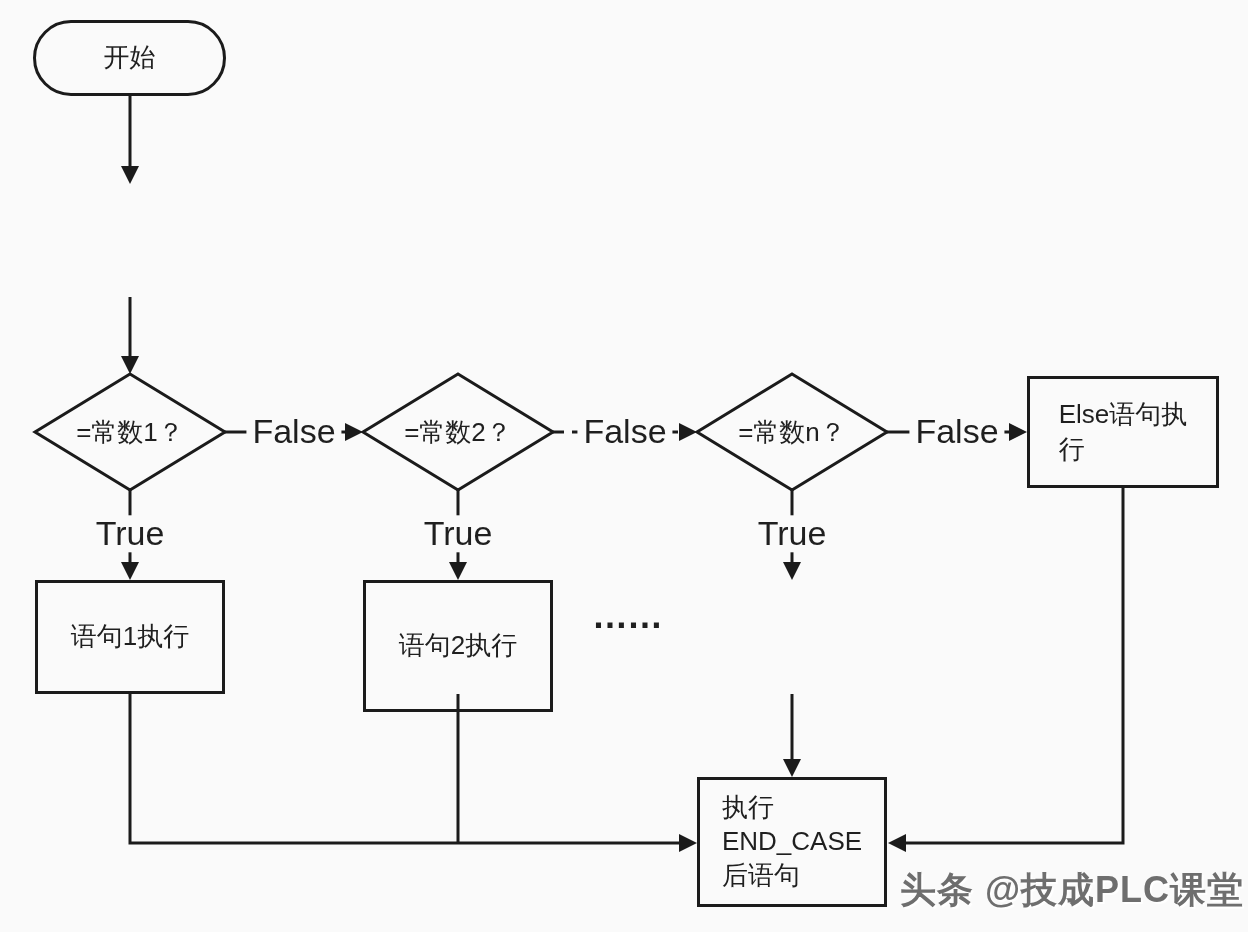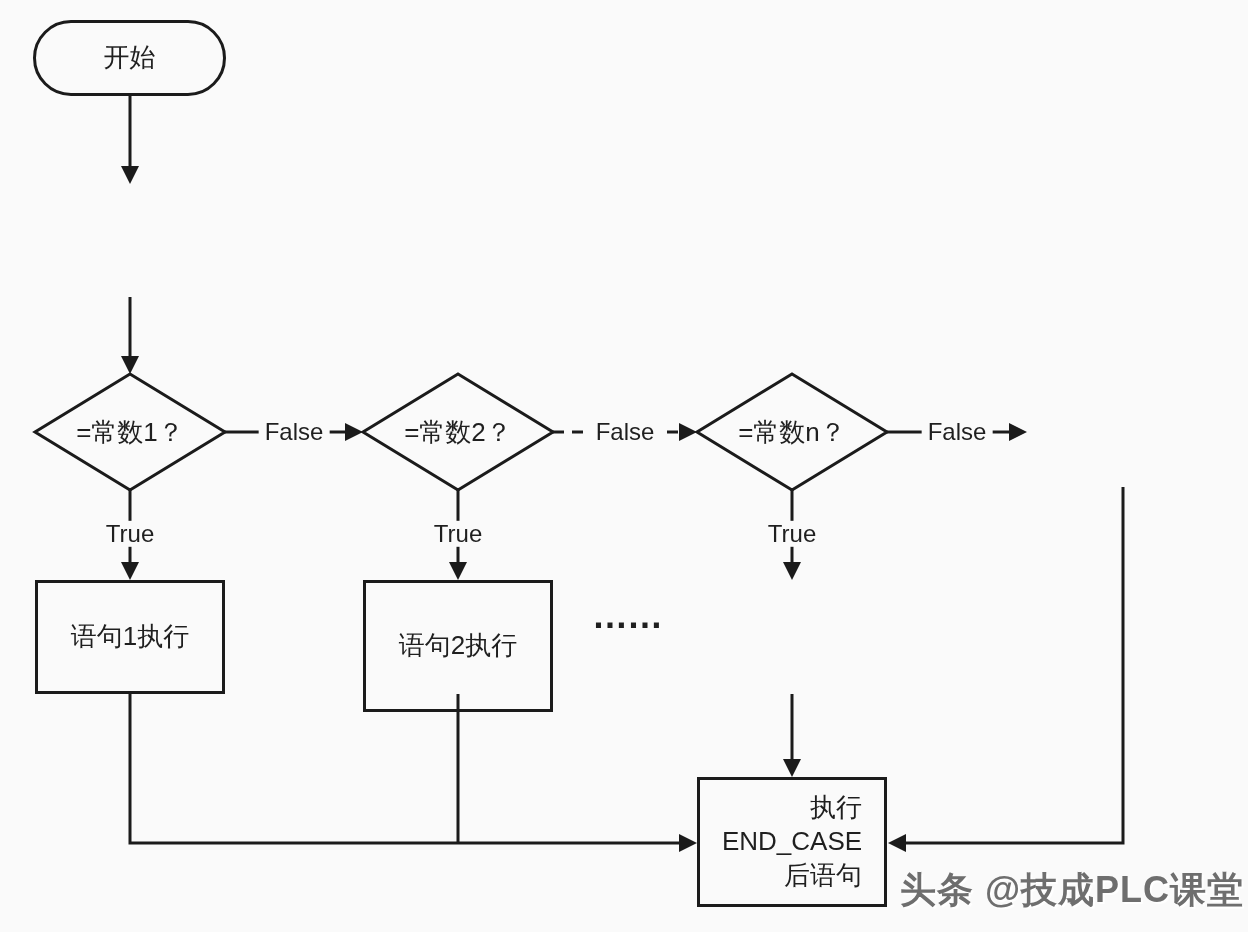--- a/index.html
+++ b/index.html
@@ -39,21 +39,21 @@
     stroke:var(--line);
     stroke-width:3;
   }
   .node{
     position:absolute;
     box-sizing:border-box;
     border:3px solid var(--line);
     display:flex;
     align-items:center;
     justify-content:center;
-    text-align:right;
+    text-align:left;
     color:var(--text);
     font-size:26px;
     line-height:1.35;
     white-space:pre-line;
     background:transparent;
   }
   .node.oval{border-radius:40px;}
   .diamond-label{
     position:absolute;
     display:flex;
@@ -63,21 +63,21 @@
     color:var(--text);
     font-size:26px;
     white-space:nowrap;
   }
   .edge-label{
     position:absolute;
     transform:translate(-50%,-50%);
     background:var(--bg);
     padding:0 6px;
     color:var(--text);
-    font-size:24px;
+    font-size:34px;
     line-height:1.1;
   }
   .ellipsis{
     position:absolute;
     transform:translateX(-50%);
     color:var(--text);
     font-size:36px;
     font-weight:700;
     letter-spacing:-1px;
     line-height:1;
@@ -162,20 +162,24 @@
 
   <div class="node oval" style="left:33px;top:20px;width:193px;height:76px;">
     <span>开始</span>
   </div>
 
 
   <div class="diamond-label" style="left:35px;top:374px;width:190px;height:116px;">=常数1？</div>
   <div class="diamond-label" style="left:363px;top:374px;width:190px;height:116px;">=常数2？</div>
   <div class="diamond-label" style="left:697px;top:374px;width:190px;height:116px;">=常数n？</div>
 
+  <div class="node" style="left:1027px;top:376px;width:192px;height:112px;">
+    <span>Else语句执
+行</span>
+  </div>
 
   <div class="node" style="left:35px;top:580px;width:190px;height:114px;">
     <span>语句1执行</span>
   </div>
   <div class="node" style="left:363px;top:580px;width:190px;height:132px;">
     <span>语句2执行</span>
   </div>
 
   <div class="node" style="left:697px;top:777px;width:190px;height:130px;line-height:1.3;">
     <span>执行

